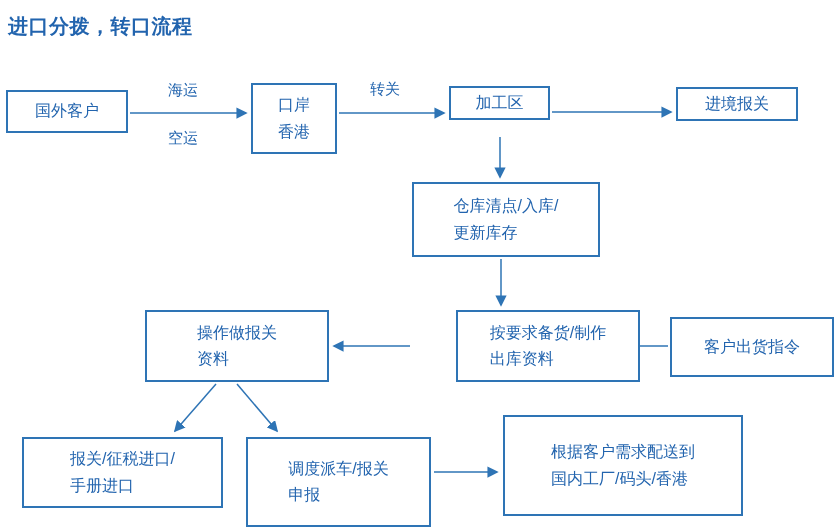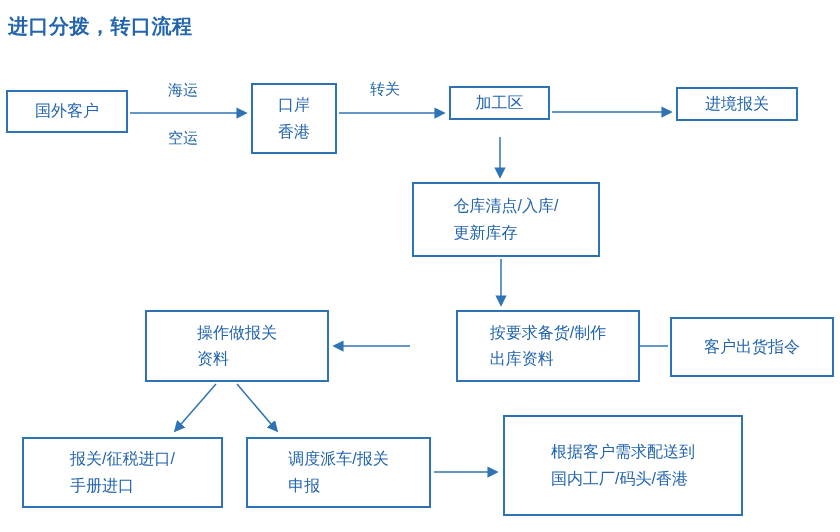--- a/index.html
+++ b/index.html
@@ -90,19 +90,19 @@
 更新库存</div>
 
   <div class="node" style="left:412px;top:310px;width:184px;height:72px;margin-left:44px;">按要求备货/制作
 出库资料</div>
 
   <div class="node" style="left:670px;top:317px;width:164px;height:60px;">客户出货指令</div>
 
   <div class="node" style="left:22px;top:437px;width:201px;height:71px;">报关/征税进口/
 手册进口</div>
 
-  <div class="node" style="left:246px;top:437px;width:185px;height:71px;">调度派车/报关
+  <div class="node" style="left:246px;top:437px;width:185px;height:90px;">调度派车/报关
 申报</div>
 
   <div class="node" style="left:503px;top:415px;width:240px;height:101px;">根据客户需求配送到
 国内工厂/码头/香港</div>
 
 </div>
 
 </body></html>

